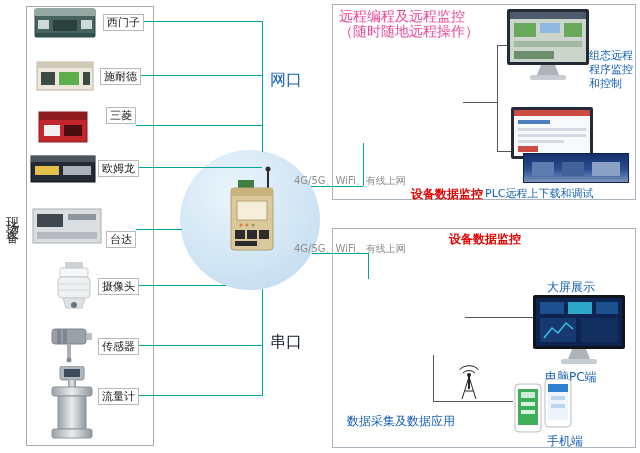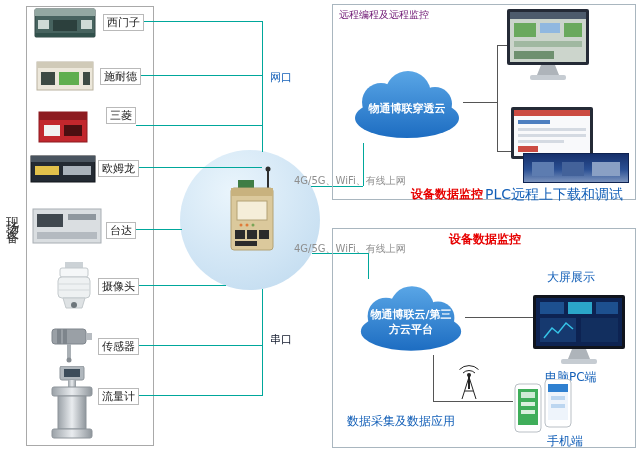--- a/index.html
+++ b/index.html
@@ -9,27 +9,27 @@
   .abs{position:absolute}
   .hline{position:absolute;height:1px;background:#00a79b;z-index:1}
   .vline{position:absolute;width:1px;background:#00a79b;z-index:1}
   .dlh{position:absolute;height:1px;background:#555}
   .dlv{position:absolute;width:1px;background:#555}
   .dev-label{position:absolute;font-size:11px;line-height:15px;background:#fff;border:1px solid #b9b9b9;padding:0 3px;white-space:nowrap;z-index:3;color:#222}
   .field-box{position:absolute;border:1px solid #a9a9a9;z-index:0}
   .vertical-label{position:absolute;writing-mode:vertical-rl;text-orientation:upright;font-size:13px;letter-spacing:5px;color:#333}
   .circle{position:absolute;border-radius:50%;background:radial-gradient(circle at 38% 30%,#eaf5fc 0%,#cfe4f4 60%,#bcd8ee 100%);z-index:0}
   .panel{position:absolute;border:1px solid #a9b6bf;z-index:2}
-  .title-line{position:absolute;font-size:10px;color:#701a75;white-space:nowrap}
+  .title-line{position:absolute;font-size:14px;color:#ec4899;white-space:nowrap}
   .cap{position:absolute;font-size:12px;color:#1460b8;white-space:nowrap}
-  .cap-sm{position:absolute;font-size:14px;color:#1460b8;white-space:nowrap}
+  .cap-sm{position:absolute;font-size:11px;color:#1460b8;white-space:nowrap}
   .cap-wrap{position:absolute;font-size:11px;line-height:14px;color:#1460b8}
   .red-badge{position:absolute;color:#e60000;font-weight:bold;font-size:12px;white-space:nowrap}
   .wan-label{position:absolute;font-size:10px;color:#8e8e8e;white-space:nowrap;z-index:2}
-  .port-label{position:absolute;font-size:11px;z-index:3;white-space:nowrap}
+  .port-label{position:absolute;font-size:16px;z-index:3;white-space:nowrap}
   .cloud{position:absolute}
   .cloud-text{position:absolute;left:0;top:0;width:100%;height:100%;display:flex;flex-direction:column;align-items:center;justify-content:center;color:#fff;font-weight:bold;font-size:11px;text-align:center;padding-top:10px;z-index:2}
   .banner{position:absolute;background:linear-gradient(180deg,#16306b 0%,#2a4f93 55%,#7b93bd 100%);border:1px solid #0e2250}
 </style>
 </head>
 <body>
 
 <div class="stage">
 
   <svg width="0" height="0" style="position:absolute">
@@ -105,21 +105,21 @@
     <rect x="24" y="14" width="8" height="7" fill="url(#met)"></rect>
     <rect x="8" y="21" width="40" height="9" rx="2" fill="url(#met)" stroke="#8d949a"></rect>
     <rect x="14" y="30" width="28" height="33" fill="url(#met)" stroke="#8d949a"></rect>
     <rect x="8" y="63" width="40" height="9" rx="2" fill="url(#met)" stroke="#8d949a"></rect>
   </svg>
 
   <div class="dev-label" style="left:103px;top:14px">西门子</div>
   <div class="dev-label" style="left:100px;top:68px">施耐德</div>
   <div class="dev-label" style="left:106px;top:107px">三菱</div>
   <div class="dev-label" style="left:98px;top:160px">欧姆龙</div>
-  <div class="dev-label" style="left:106px;top:222px">台达</div>
+  <div class="dev-label" style="left:106px;top:231px">台达</div>
   <div class="dev-label" style="left:98px;top:278px">摄像头</div>
   <div class="dev-label" style="left:98px;top:338px">传感器</div>
   <div class="dev-label" style="left:98px;top:388px">流量计</div>
 
   <div class="hline" style="left:136px;top:21px;width:126px"></div>
   <div class="hline" style="left:136px;top:75px;width:126px"></div>
   <div class="hline" style="left:136px;top:125px;width:126px"></div>
   <div class="hline" style="left:136px;top:167px;width:126px"></div>
   <div class="vline" style="left:262px;top:21px;height:131px"></div>
   <div class="hline" style="left:136px;top:229px;width:46px"></div>
@@ -150,50 +150,41 @@
 
   <div class="hline" style="left:311px;top:186px;width:52px"></div>
   <div class="vline" style="left:363px;top:143px;height:43px"></div>
   <div class="wan-label" style="left:294px;top:174px">4G/5G、WiFi、有线上网</div>
   <div class="hline" style="left:312px;top:253px;width:56px"></div>
   <div class="vline" style="left:368px;top:253px;height:26px"></div>
   <div class="wan-label" style="left:294px;top:242px">4G/5G、WiFi、有线上网</div>
 
   <div class="panel" style="left:332px;top:4px;width:304px;height:196px">
     <div class="title-line" style="left:6px;top:3px">远程编程及远程监控</div>
-
-    <div class="cloud" style="left:18px;top:60px;width:112px;height:76px">
-      <svg width="112" height="76" viewBox="0 0 112 76">
-        <ellipse cx="56" cy="53" rx="52" ry="20" fill="url(#cloudg)"></ellipse>
-        <circle cx="30" cy="37" r="19" fill="url(#cloudg)"></circle>
-        <circle cx="57" cy="29" r="23" fill="url(#cloudg)"></circle>
-        <circle cx="84" cy="39" r="17" fill="url(#cloudg)"></circle>
-      </svg>
-      <div class="cloud-text">
-          <span>物通博联穿透云</span>
-        </div>
-    </div>
+    <div class="title-line" style="left:6px;top:18px">（随时随地远程操作）</div>
+
 
     <div class="dlh" style="left:130px;top:97px;width:34px"></div>
     <div class="dlv" style="left:164px;top:40px;height:106px"></div>
     <div class="dlh" style="left:164px;top:40px;width:10px"></div>
     <div class="dlh" style="left:164px;top:146px;width:14px"></div>
 
     <svg class="abs" style="left:174px;top:4px" width="82" height="78" viewBox="0 0 82 78">
       <rect x="0" y="0" width="82" height="56" rx="2" fill="#242a36"></rect>
       <rect x="3" y="3" width="76" height="50" fill="#ccd5cc"></rect>
       <rect x="3" y="3" width="76" height="7" fill="#4d5b6c"></rect>
       <rect x="7" y="14" width="22" height="14" fill="#6aa95d"></rect>
       <rect x="33" y="14" width="20" height="10" fill="#90b8e0"></rect>
       <rect x="57" y="14" width="18" height="14" fill="#6aa95d"></rect>
       <rect x="7" y="32" width="68" height="6" fill="#a0b8a1"></rect>
       <rect x="7" y="42" width="40" height="8" fill="#6e906f"></rect>
       <path d="M34 56 h14 l4 10 h-22 z" fill="#aeb4ba"></path>
       <rect x="23" y="66" width="36" height="5" rx="2" fill="#c6ccd2"></rect>
     </svg>
+    <div class="cap-wrap" style="left:256px;top:44px;width:48px">组态远程程序监控和控制</div>
 
     <svg class="abs" style="left:178px;top:102px" width="82" height="72" viewBox="0 0 82 72">
       <rect x="0" y="0" width="82" height="52" rx="2" fill="#242a36"></rect>
       <rect x="3" y="3" width="76" height="46" fill="#f8f9fb"></rect>
       <rect x="3" y="3" width="76" height="6" fill="#cb4b42"></rect>
       <rect x="7" y="13" width="32" height="4" fill="#4d7fc0"></rect>
       <rect x="7" y="21" width="68" height="3" fill="#d4dae2"></rect>
       <rect x="7" y="27" width="68" height="3" fill="#d4dae2"></rect>
       <rect x="7" y="33" width="46" height="3" fill="#d4dae2"></rect>
       <rect x="7" y="39" width="20" height="6" fill="#cb4b42"></rect>
@@ -205,38 +196,26 @@
       <div style="position:absolute;left:38px;top:8px;width:22px;height:14px;background:#43629a"></div>
       <div style="position:absolute;left:68px;top:8px;width:28px;height:14px;background:#8aa0c4"></div>
     </div>
     <div class="cap-sm" style="left:152px;top:181px">PLC远程上下载和调试</div>
     <div class="red-badge" style="left:78px;top:181px">设备数据监控</div>
   </div>
 
   <div class="panel" style="left:332px;top:228px;width:304px;height:220px">
     <div class="red-badge" style="left:116px;top:2px">设备数据监控</div>
 
-    <div class="cloud" style="left:24px;top:50px;width:108px;height:76px">
-      <svg width="108" height="76" viewBox="0 0 112 76">
-        <ellipse cx="56" cy="53" rx="52" ry="20" fill="url(#cloudg)"></ellipse>
-        <circle cx="30" cy="37" r="19" fill="url(#cloudg)"></circle>
-        <circle cx="57" cy="29" r="23" fill="url(#cloudg)"></circle>
-        <circle cx="84" cy="39" r="17" fill="url(#cloudg)"></circle>
-      </svg>
-      <div class="cloud-text">
-        <span>物通博联云/第三</span>
-        <span>方云平台</span>
-      </div>
-    </div>
 
     <div class="dlh" style="left:132px;top:88px;width:68px"></div>
     <div class="dlv" style="left:100px;top:126px;height:46px"></div>
     <div class="dlh" style="left:100px;top:172px;width:80px"></div>
 
-    <div class="cap" style="left:214px;top:40px">大屏展示</div>
+    <div class="cap" style="left:214px;top:50px">大屏展示</div>
     <svg class="abs" style="left:200px;top:66px" width="92" height="72" viewBox="0 0 92 72">
       <rect x="0" y="0" width="92" height="54" rx="2" fill="#10141d"></rect>
       <rect x="3" y="3" width="86" height="48" fill="#0d2352"></rect>
       <rect x="7" y="7" width="24" height="12" fill="#1d508f"></rect>
       <rect x="35" y="7" width="24" height="12" fill="#2ba6c9"></rect>
       <rect x="63" y="7" width="22" height="12" fill="#1d508f"></rect>
       <rect x="7" y="23" width="36" height="24" fill="#16396f"></rect>
       <rect x="48" y="23" width="37" height="24" fill="#122f5f"></rect>
       <polyline points="11,43 19,33 25,38 33,28 40,34" stroke="#36c4e8" fill="none" stroke-width="1.5"></polyline>
       <path d="M39 54 h14 l4 10 h-22 z" fill="#aeb4ba"></path>

